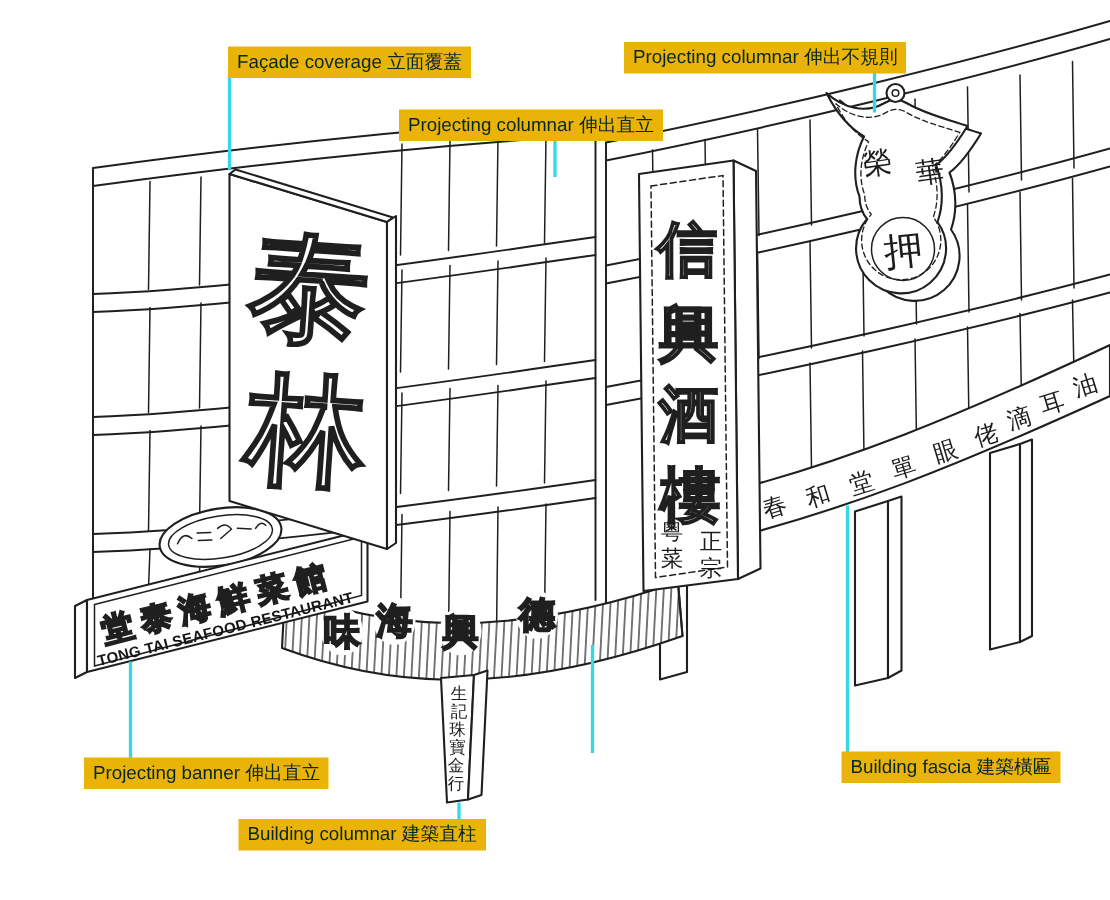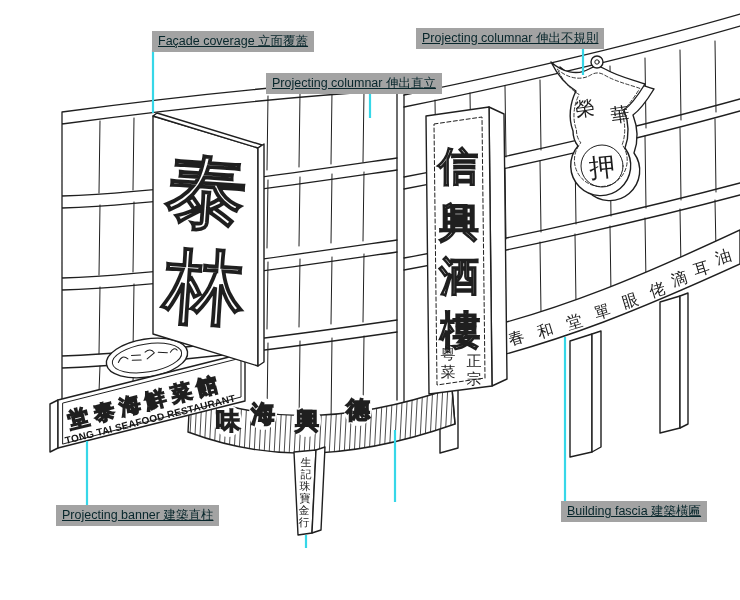--- a/index.html
+++ b/index.html
@@ -1,20 +1,20 @@
 <!DOCTYPE html>
 <html><head>
 <meta charset="utf-8">
 <style>
   html,body{margin:0;padding:0;background:#fff;}
   .stage{position:relative;width:740px;height:600px;background:#fff;overflow:hidden;
          font-family:"Liberation Sans",sans-serif;}
   .stage svg{position:absolute;left:0;top:0;}
-  .chip{position:absolute;background:#a3a3a3;color:#07262b;font-size:12.5px;line-height:1.3;
-        padding:2px 6px 3px;white-space:nowrap;text-decoration:underline;}
+  .chip{position:absolute;background:#eab308;color:#07262b;font-size:12.5px;line-height:1.3;
+        padding:2px 6px 3px;white-space:nowrap;}
   
   .ink{stroke:#1f1f1f;fill:none;stroke-width:1.3;stroke-linecap:round;}
   .thin{stroke:#1f1f1f;fill:none;stroke-width:1;stroke-linecap:round;}
   .face{fill:#ffffff;stroke:#1f1f1f;stroke-width:1.4;stroke-linejoin:round;}
   .patch{fill:#ffffff;stroke:none;}
   .dash{stroke-dasharray:4 2.5;}
   .t-outline{fill:#ffffff;stroke:#1f1f1f;stroke-width:1.3px;font-weight:bold;
              font-family:"DejaVu Sans",sans-serif;}
   .t-solid{fill:#1c1c1c;stroke:none;font-family:"DejaVu Sans",sans-serif;}
   .t-eng{fill:#151515;stroke:none;font-weight:bold;font-family:"Liberation Sans",sans-serif;}
@@ -171,16 +171,17 @@
     <path class="leader" d="M87,441 L87,506"></path>
     <path class="leader" d="M306,535 L306,548"></path>
     <path class="leader" d="M395,430 L395,502"></path>
     <path class="leader" d="M565,337 L565,502"></path>
   </g>
 </svg>
 
 <div class="chip" style="left:152px;top:31px">Façade coverage 立面覆蓋</div>
 <div class="chip" style="left:416px;top:28px">Projecting columnar 伸出不規則</div>
 <div class="chip" style="left:266px;top:73px">Projecting columnar 伸出直立</div>
-<div class="chip" style="left:56px;top:505px">Projecting banner 建築直柱</div>
+<div class="chip" style="left:56px;top:505px">Projecting banner 伸出直立</div>
+<div class="chip" style="left:159px;top:546px">Building columnar 建築直柱</div>
 <div class="chip" style="left:561px;top:501px">Building fascia 建築橫匾</div>
 
 </div>
 
 </body></html>

